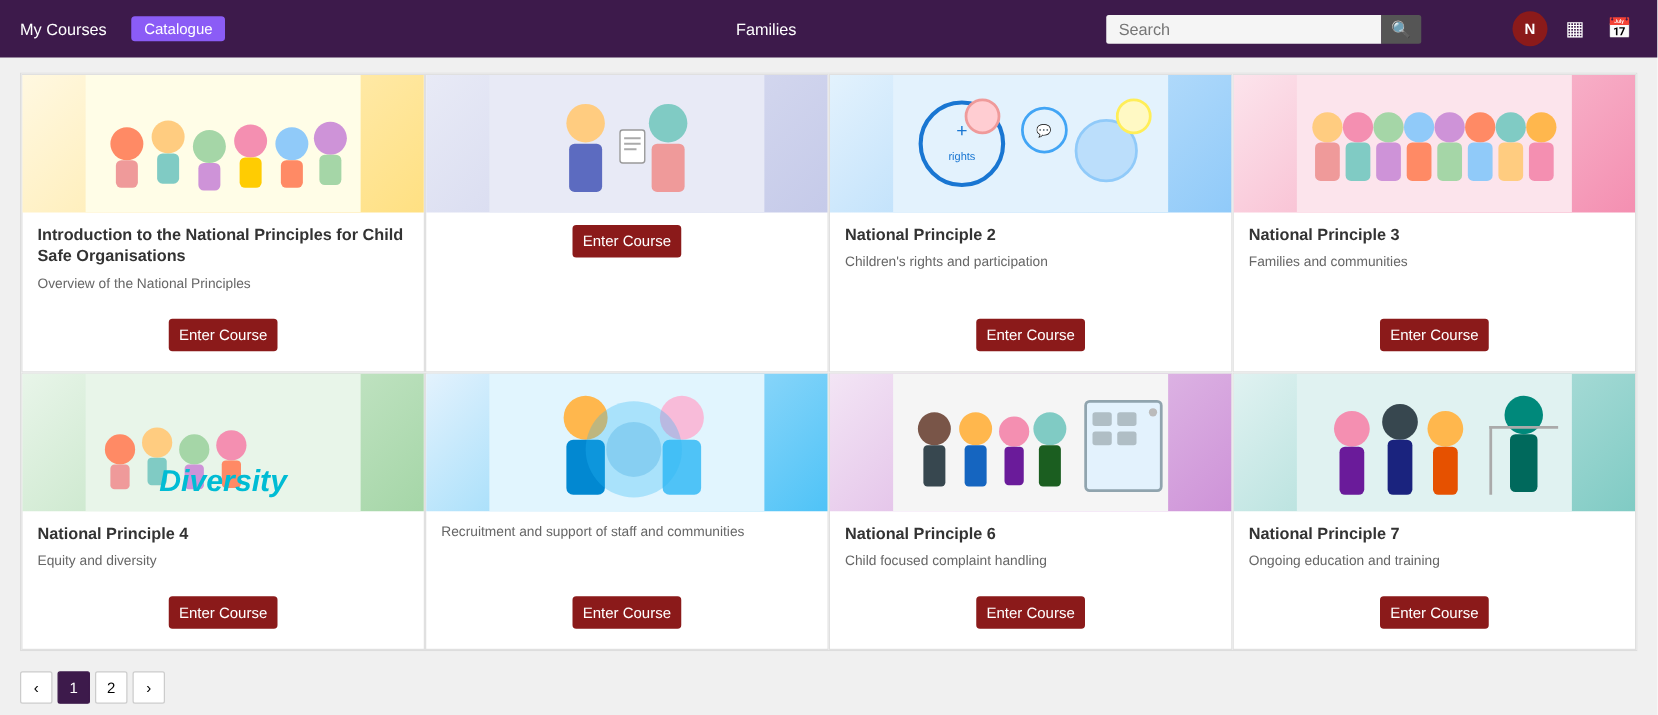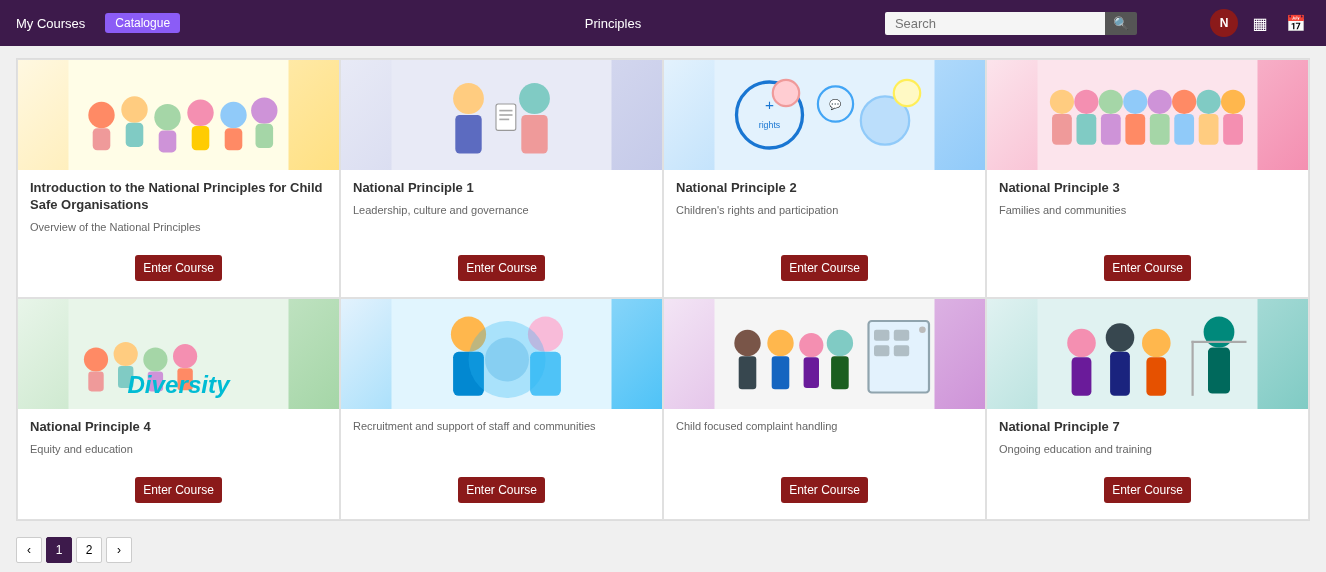--- a/index.html
+++ b/index.html
@@ -167,21 +167,21 @@
     .people-svg { width: 100%; height: 100%; }
   </style>
 </head>
 <body>
 
 <header class="header">
   <div class="header-nav">
     <span class="header-my-courses">My Courses</span>
     <span class="header-catalogue">Catalogue</span>
   </div>
-  <span class="header-completed">Principles</span>
+  <span class="header-completed">Families</span>
   <div class="header-search-area">
     <input class="header-search-input" type="text" placeholder="Search" style="">
     <button class="header-search-btn">
       <span>🔍</span>
     </button>
   </div>
   <div class="header-icons">
     <div class="header-avatar">N</div>
     <button class="header-icon-btn">
       <span>▦</span>
@@ -230,24 +230,20 @@
           <circle cx="70" cy="35" r="14" fill="#ffcc80"></circle>
           <rect x="58" y="50" width="24" height="35" rx="4" fill="#5c6bc0"></rect>
           <circle cx="130" cy="35" r="14" fill="#80cbc4"></circle>
           <rect x="118" y="50" width="24" height="35" rx="4" fill="#ef9a9a"></rect>
           <rect x="95" y="40" width="18" height="24" rx="2" fill="#fff" stroke="#999" stroke-width="1"></rect>
           <line x1="98" y1="46" x2="110" y2="46" stroke="#aaa" stroke-width="1.5"></line>
           <line x1="98" y1="50" x2="110" y2="50" stroke="#aaa" stroke-width="1.5"></line>
           <line x1="98" y1="54" x2="107" y2="54" stroke="#aaa" stroke-width="1.5"></line>
         </svg>
       </div>
-      <div class="course-body">
-        <div class="course-title">National Principle 1</div>
-        <div class="course-desc">Leadership, culture and governance</div>
-      </div>
 
       <div class="course-btn-area">
         <button class="enter-course-btn">Enter Course</button>
       </div>
     </div>
       <div class="course-card">
       <div class="course-thumbnail thumb-np2">
         <svg viewBox="0 0 200 100" class="people-svg">
           <rect width="200" height="100" fill="#e3f2fd"></rect>
 
@@ -313,21 +309,21 @@
           <rect x="45" y="61" width="14" height="20" rx="3" fill="#80cbc4"></rect>
           <circle cx="79" cy="55" r="11" fill="#a5d6a7"></circle>
           <rect x="72" y="66" width="14" height="18" rx="3" fill="#ce93d8"></rect>
           <circle cx="106" cy="52" r="11" fill="#f48fb1"></circle>
           <rect x="99" y="63" width="14" height="20" rx="3" fill="#ff8a65"></rect>
           <text x="100" y="85" text-anchor="middle" font-size="22" font-weight="bold" font-style="italic" fill="#00bcd4">Diversity</text>
         </svg>
       </div>
       <div class="course-body">
         <div class="course-title">National Principle 4</div>
-        <div class="course-desc">Equity and education</div>
+        <div class="course-desc">Equity and diversity</div>
       </div>
 
       <div class="course-btn-area">
         <button class="enter-course-btn">Enter Course</button>
       </div>
     </div>
       <div class="course-card">
       <div class="course-thumbnail thumb-np5">
         <svg viewBox="0 0 200 100" class="people-svg">
           <rect width="200" height="100" fill="#e1f5fe"></rect>
@@ -365,20 +361,21 @@
 
           <rect x="140" y="20" width="55" height="65" rx="3" fill="#e3f2fd" stroke="#90a4ae" stroke-width="2"></rect>
           <rect x="145" y="28" width="14" height="10" rx="2" fill="#b0bec5"></rect>
           <rect x="163" y="28" width="14" height="10" rx="2" fill="#b0bec5"></rect>
           <rect x="145" y="42" width="14" height="10" rx="2" fill="#b0bec5"></rect>
           <rect x="163" y="42" width="14" height="10" rx="2" fill="#b0bec5"></rect>
           <circle cx="189" cy="28" r="3" fill="#bbb"></circle>
         </svg>
       </div>
       <div class="course-body">
+        <div class="course-title">National Principle 6</div>
         <div class="course-desc">Child focused complaint handling</div>
       </div>
 
       <div class="course-btn-area">
         <button class="enter-course-btn">Enter Course</button>
       </div>
     </div>
       <div class="course-card">
       <div class="course-thumbnail thumb-np7">
         <svg viewBox="0 0 200 100" class="people-svg">

